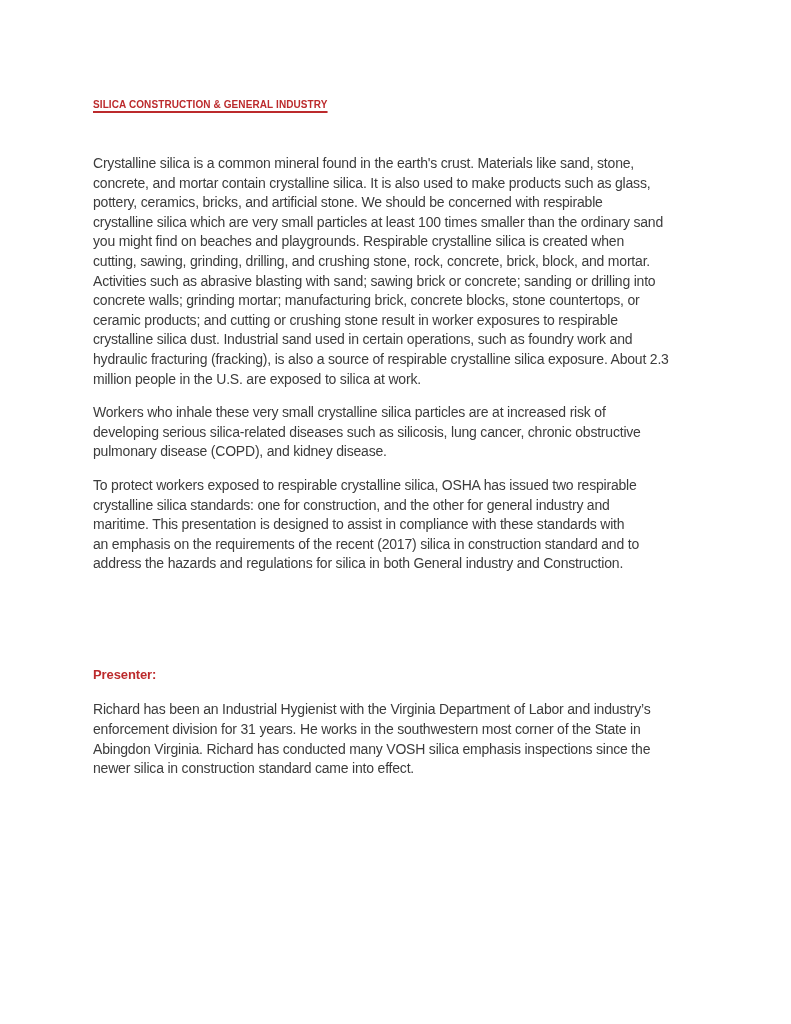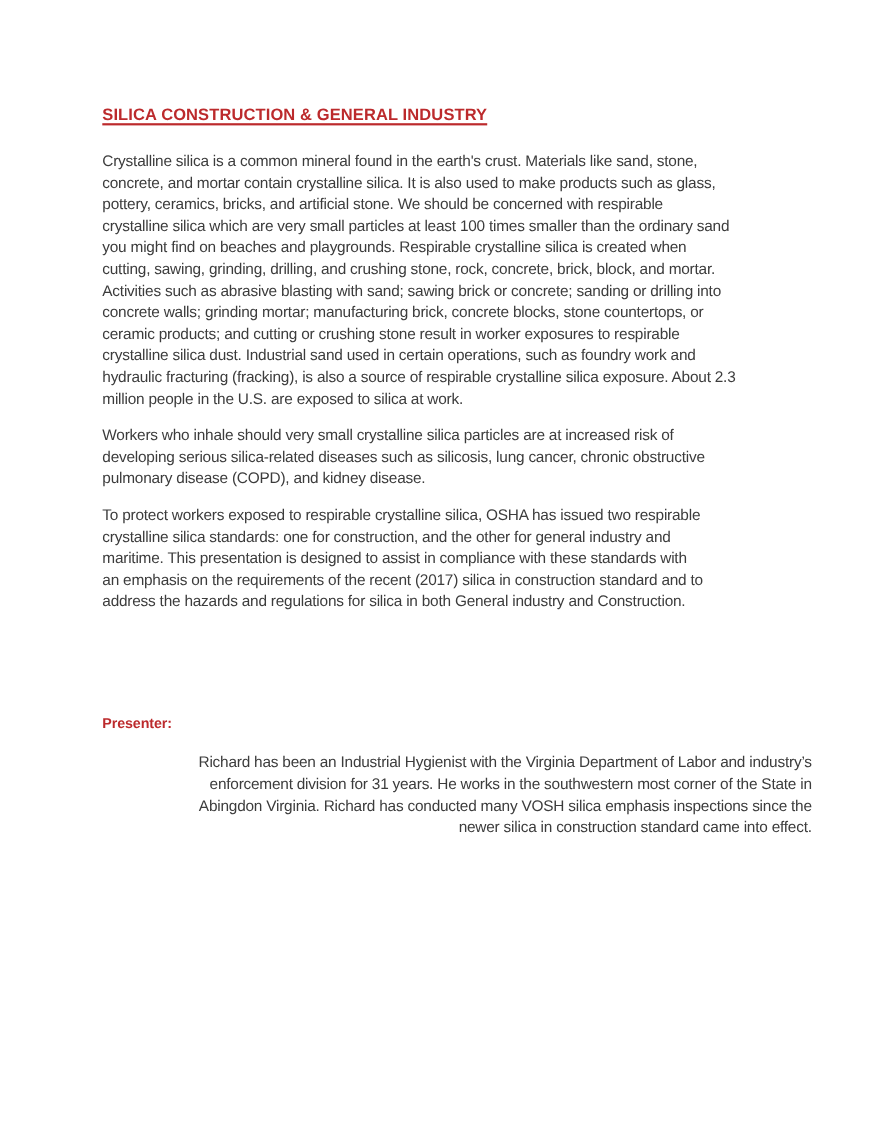--- a/index.html
+++ b/index.html
@@ -15,22 +15,22 @@
     box-sizing: border-box;
     padding: 95px 53px 0 93px;
     font-family: "Liberation Sans", sans-serif;
     color: var(--body-color, #3c3c3c);
     overflow: hidden;
   }
   .content {
     width: 645px;
   }
   .doc-heading {
-    margin: 0 0 23px 0;
-    font-size: 15px;
+    margin: 0 0 40px 0;
+    font-size: 10px;
     font-weight: bold;
     line-height: 19px;
     letter-spacing: 0.1px;
     color: var(--accent, #bc2a2c);
     text-decoration: underline;
     text-decoration-thickness: 2px;
     text-underline-offset: 3px;
   }
   .body-text {
     margin: 0 0 14px 0;
@@ -53,21 +53,20 @@
     font-weight: bold;
     letter-spacing: -0.1px;
     color: var(--accent, #bc2a2c);
   }
   .presenter-value {
     flex: 1 1 auto;
     margin: 0;
   }
   .bio-paragraph {
     margin-top: 16px;
-    text-align: right;
   }
 </style>
 </head>
 <body>
 
 <div class="page">
   <div class="content">
 
     <h1 class="doc-heading">SILICA CONSTRUCTION &amp; GENERAL INDUSTRY</h1>
 
@@ -77,21 +76,21 @@
 crystalline silica which are very small particles at least 100 times smaller than the ordinary sand
 you might find on beaches and playgrounds.  Respirable crystalline silica is created when
 cutting, sawing, grinding, drilling, and crushing stone, rock, concrete, brick, block, and mortar.
 Activities such as abrasive blasting with sand; sawing brick or concrete; sanding or drilling into
 concrete walls; grinding mortar; manufacturing brick, concrete blocks, stone countertops, or
 ceramic products; and cutting or crushing stone result in worker exposures to respirable
 crystalline silica dust. Industrial sand used in certain operations, such as foundry work and
 hydraulic fracturing (fracking), is also a source of respirable crystalline silica exposure. About 2.3
 million people in the U.S. are exposed to silica at work.</p>
 
-    <p class="body-text">Workers who inhale should very small crystalline silica particles are at increased risk of
+    <p class="body-text">Workers who inhale these very small crystalline silica particles are at increased risk of
 developing serious silica-related diseases such as silicosis, lung cancer, chronic obstructive
 pulmonary disease (COPD), and kidney disease.</p>
 
     <p class="body-text">To protect workers exposed to respirable crystalline silica, OSHA has issued two respirable
 crystalline silica standards: one for construction, and the other for general industry and
 maritime.  This presentation is designed to assist in compliance with these standards with
 an emphasis on the requirements of the recent (2017) silica in construction standard and to
 address the hazards and regulations for silica in both General industry and Construction.</p>
 
     <div class="presenter-row">

